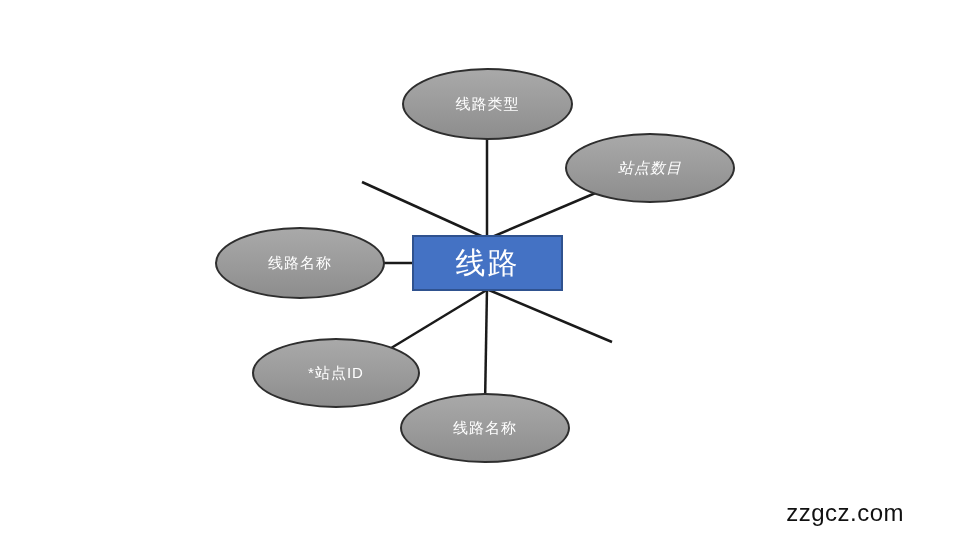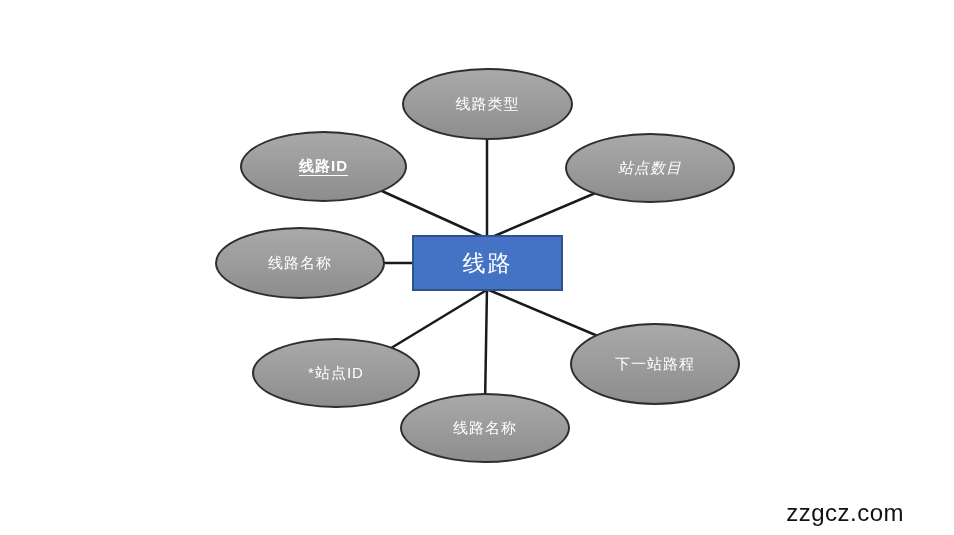--- a/index.html
+++ b/index.html
@@ -35,21 +35,21 @@
   .attr-ellipse .label { line-height: 1.25; }
   .key .label {
     font-weight: bold;
     text-decoration: underline;
     text-underline-offset: 4px;
   }
   .wrap-narrow .label { max-width: 96px; }
   .entity-rect {
     background: #4472c4;
     border: 2px solid #2f528f;
-    font-size: 23px;
+    font-size: 30px;
     letter-spacing: 2px;
   }
   .watermark {
     position: absolute;
     right: 50px;
     bottom: 8px;
     font-size: 24px;
     color: #111111;
     letter-spacing: 0.5px;
   }
@@ -73,43 +73,37 @@
 
     <line x1="487" y1="288" x2="485" y2="405" stroke="#1a1a1a" stroke-width="2.5"></line>
 
     <line x1="484" y1="288" x2="612" y2="342" stroke="#1a1a1a" stroke-width="2.5"></line>
   </svg>
 
   <div class="node attr-ellipse" style="left:402px; top:68px; width:171px; height:72px;">
     <span class="label">线路类型</span>
   </div>
 
-  <div class="node attr-ellipse key" style="left:240px; top:131px; width:167px; height:71px;">
-    <span class="label">线路ID</span>
-  </div>
 
   <div class="node attr-ellipse" style="left:565px; top:133px; width:170px; height:70px;font-style:italic;">
     <span class="label">站点数目</span>
   </div>
 
   <div class="node attr-ellipse" style="left:215px; top:227px; width:170px; height:72px;">
     <span class="label">线路名称</span>
   </div>
 
   <div class="node attr-ellipse" style="left:252px; top:338px; width:168px; height:70px;">
     <span class="label">*站点ID</span>
   </div>
 
   <div class="node attr-ellipse" style="left:400px; top:393px; width:170px; height:70px;">
     <span class="label">线路名称</span>
   </div>
 
-  <div class="node attr-ellipse wrap-narrow" style="left:570px; top:323px; width:170px; height:82px;">
-    <span class="label">下一站路程</span>
-  </div>
 
   <div class="node entity-rect" style="left:412px; top:235px; width:151px; height:56px;">
     <span class="label">线路</span>
   </div>
 
   <div class="watermark">zzgcz.com</div>
 
 </div>
 
 </body></html>

